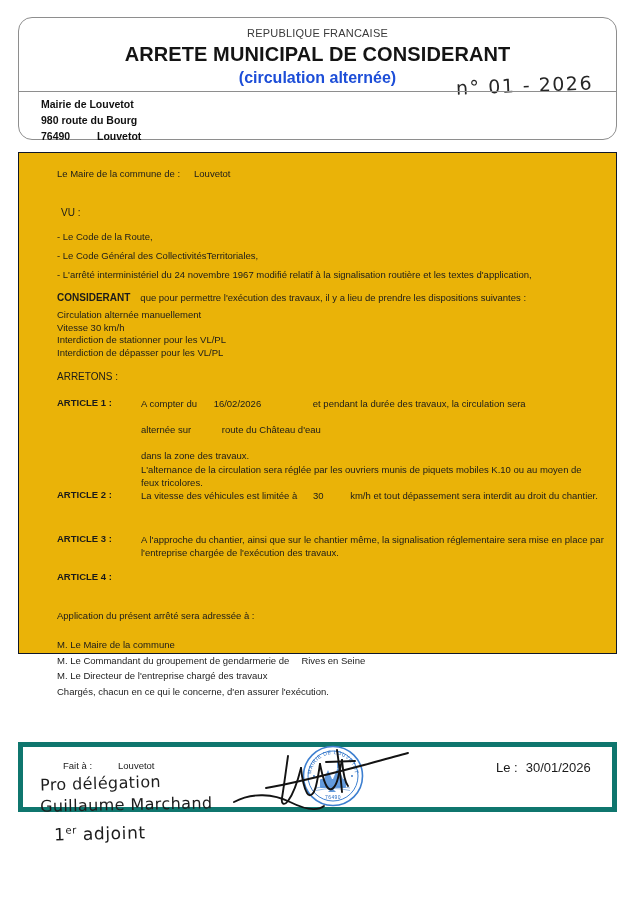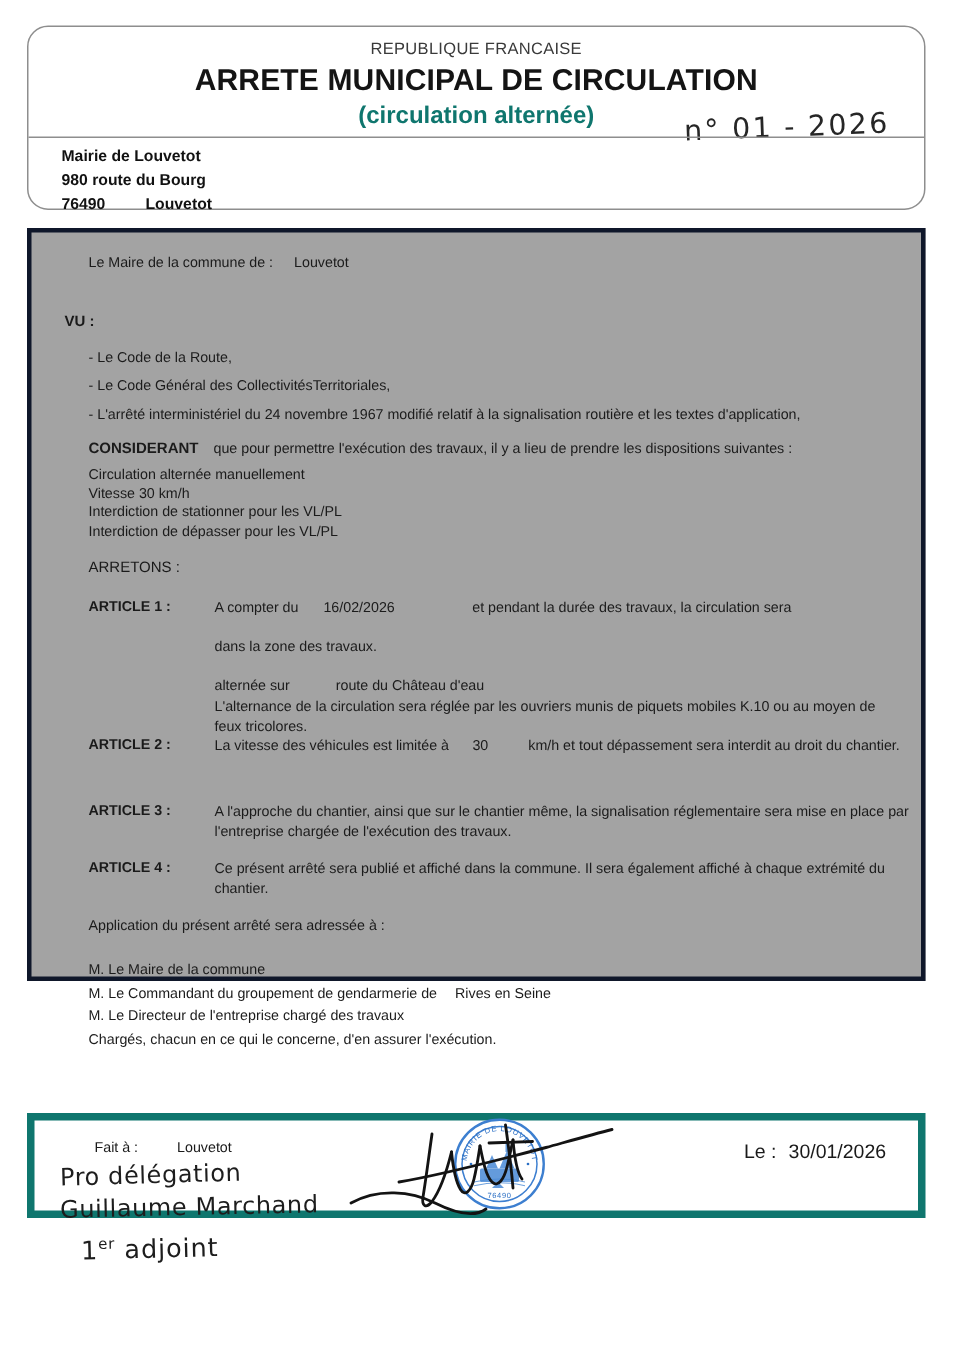--- a/index.html
+++ b/index.html
@@ -54,21 +54,21 @@
     margin-top: 4px;
     font-size: 20px;
     font-weight: bold;
     letter-spacing: 0.1px;
     color: #141414;
   }
   .sub-title {
     margin-top: 3px;
     font-size: 16px;
     font-weight: bold;
-    color: #0f766e;
+    color: #1d4ed8;
   }
   .num-handwritten {
     position: absolute;
     left: 437px;
     top: 56px;
     font-family: "DejaVu Sans", sans-serif;
     font-size: 19px;
     color: #262626;
     transform: rotate(-2.2deg);
     letter-spacing: 1.5px;
@@ -92,39 +92,39 @@
   }
   .addr-line span.zip { display: inline-block; width: 56px; }
 
   
   .body-box {
     position: absolute;
     left: 18px;
     top: 152px;
     width: 599px;
     height: 502px;
-    border: 3px solid #0f172a;
+    border: 1px solid #0f172a;
     box-sizing: border-box;
-    background: #a3a3a3;
+    background: #eab308;
   }
 
   .txt { font-size: 9.5px; line-height: 13px; color: #1b1b1b; }
 
   .maire-line {
     position: absolute;
     left: 38px;
     top: 14px;
   }
   .maire-line .val { display: inline-block; margin-left: 14px; }
 
   .vu-label {
     position: absolute;
-    left: 22px;
+    left: 42px;
     top: 54px;
-    font-weight: bold;
+    font-weight: normal;
     font-size: 10px;
   }
   .vu-list {
     position: absolute;
     left: 38px;
     top: 74px;
     line-height: 19px;
   }
 
   .considerant-row {
@@ -252,21 +252,21 @@
 </style>
 </head>
 <body>
 
 <div class="page">
 
   <div class="header-box">
 
     <div class="header-title-zone">
       <div class="republique">REPUBLIQUE FRANCAISE</div>
-      <div class="arrete-title">ARRETE MUNICIPAL DE CIRCULATION</div>
+      <div class="arrete-title">ARRETE MUNICIPAL DE CONSIDERANT</div>
       <div class="sub-title">(circulation alternée)</div>
     </div>
 
     <div class="num-handwritten">n° 01 - 2026</div>
 
     <div class="header-divider"></div>
 
     <div class="address-block">
       <div class="addr-line">Mairie de Louvetot</div>
       <div class="addr-line">980 route du Bourg</div>
@@ -304,25 +304,25 @@
     <div class="arretons">ARRETONS :</div>
 
     <div class="article art1">
       <span class="alabel">ARTICLE 1 :</span>
       <div class="abody txt">
         <div>
           <span>A compter du</span>
           <span class="fill" style="margin-left:14px">16/02/2026</span>
           <span class="fill" style="margin-left:49px">et pendant la durée des travaux, la circulation sera</span>
         </div>
-        <div style="margin-top:13px">dans la zone des travaux.</div>
         <div style="margin-top:13px">
           <span>alternée sur</span>
           <span class="fill" style="margin-left:28px">route du Château d'eau</span>
         </div>
+        <div style="margin-top:13px">dans la zone des travaux.</div>
         <div style="margin-top:1px;width:450px">L'alternance de la circulation sera réglée par les ouvriers munis de piquets mobiles K.10 ou au moyen de feux tricolores.</div>
       </div>
     </div>
 
     <div class="article art2">
       <span class="alabel">ARTICLE 2 :</span>
       <div class="abody txt">
         <div style="width:460px">
           <span>La vitesse des véhicules est limitée à</span>
           <span class="fill" style="margin-left:13px">30</span>
@@ -331,21 +331,20 @@
       </div>
     </div>
 
     <div class="article art3">
       <span class="alabel">ARTICLE 3 :</span>
       <div class="abody txt" style="width:466px">A l'approche du chantier, ainsi que sur le chantier même, la signalisation réglementaire sera mise en place par l'entreprise chargée de l'exécution des travaux.</div>
     </div>
 
     <div class="article art4">
       <span class="alabel">ARTICLE 4 :</span>
-      <div class="abody txt" style="width:452px">Ce présent arrêté sera publié et affiché dans la commune. Il sera également affiché à chaque extrémité du chantier.</div>
     </div>
 
     <div class="application txt">Application du présent arrêté sera adressée à :</div>
 
     <div class="recipients txt">
       <div>M. Le Maire de la commune</div>
       <div>
         <span>M. Le Commandant du groupement de gendarmerie de</span><span class="gendarmerie-val">Rives en Seine</span>
       </div>
       <div>M. Le Directeur de l'entreprise chargé des travaux</div>

